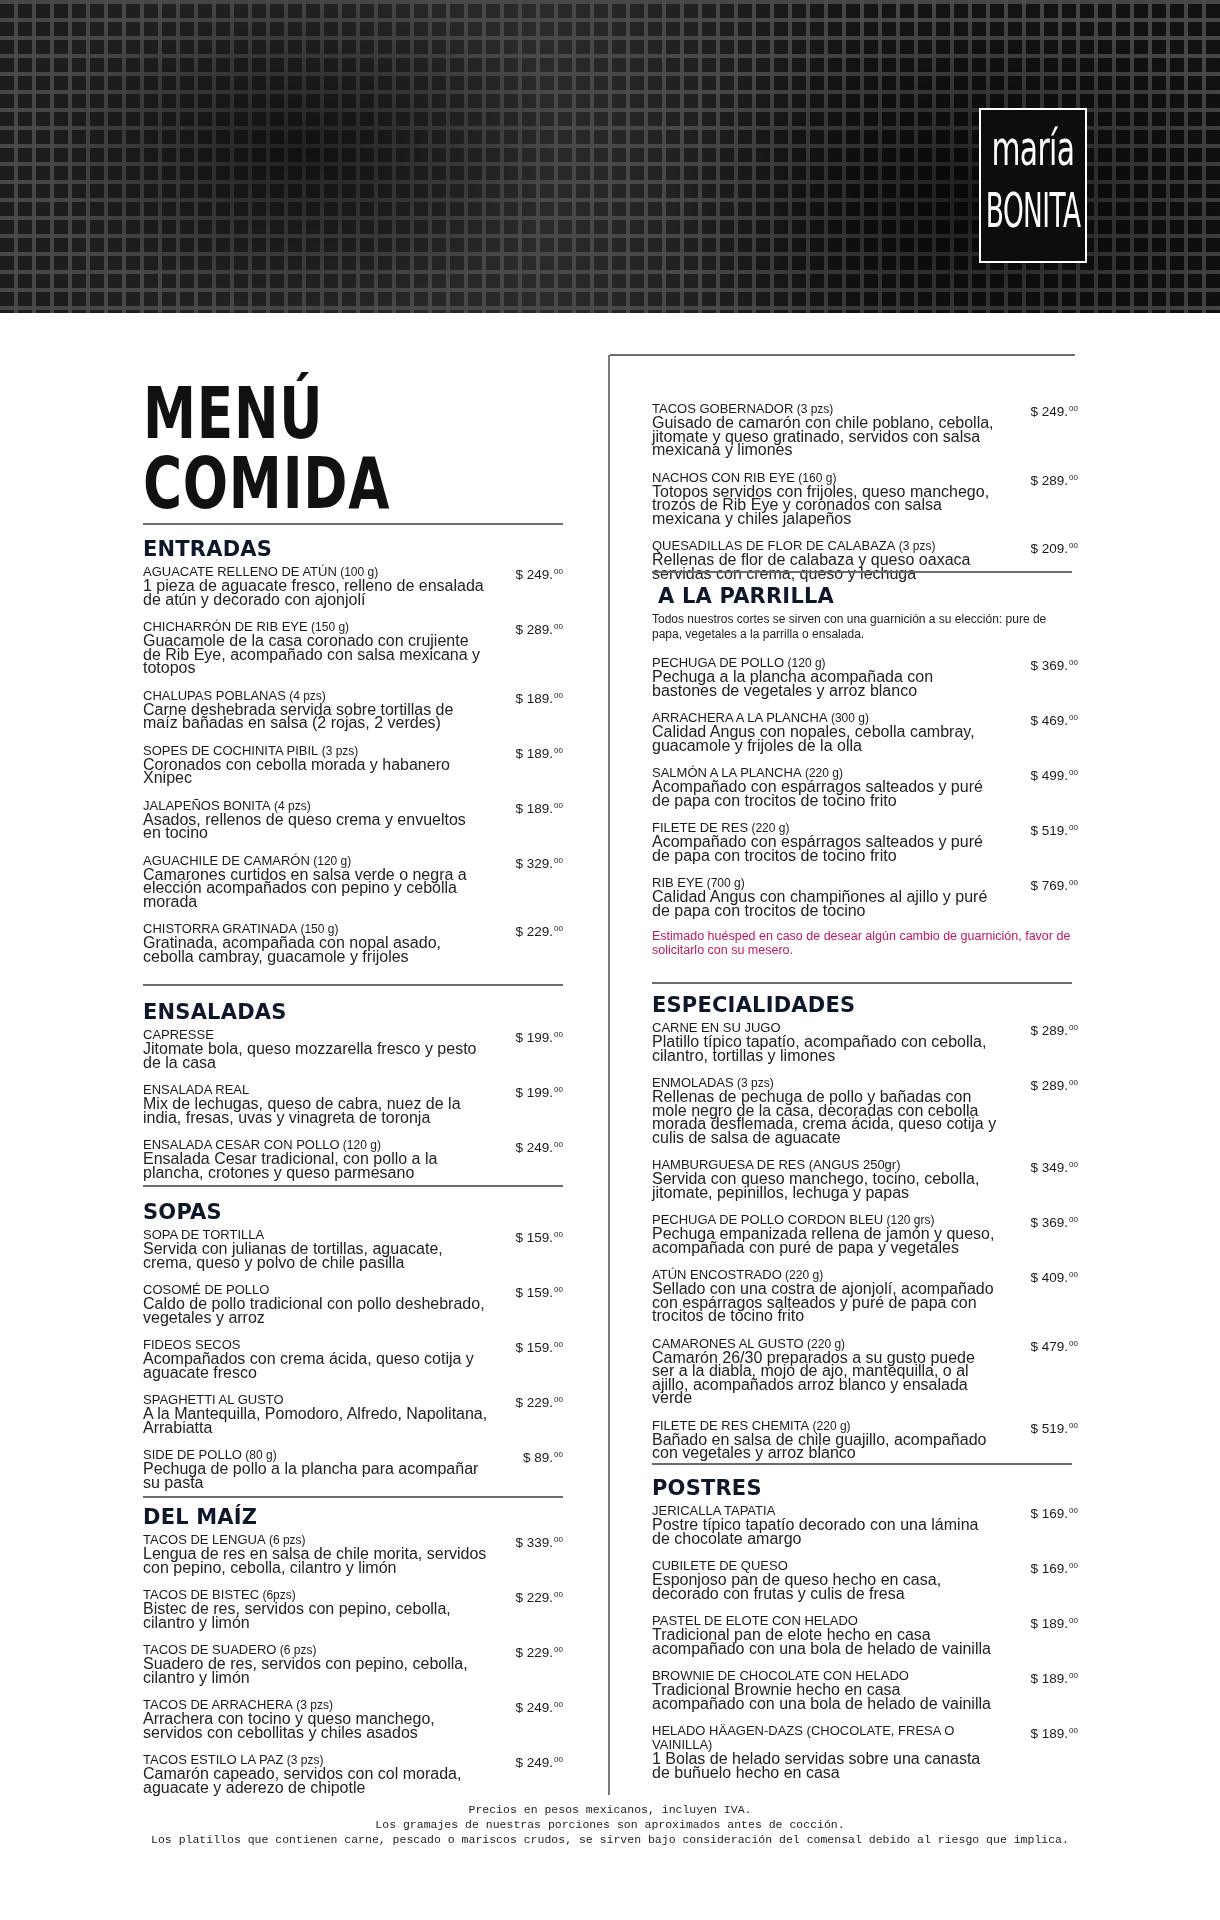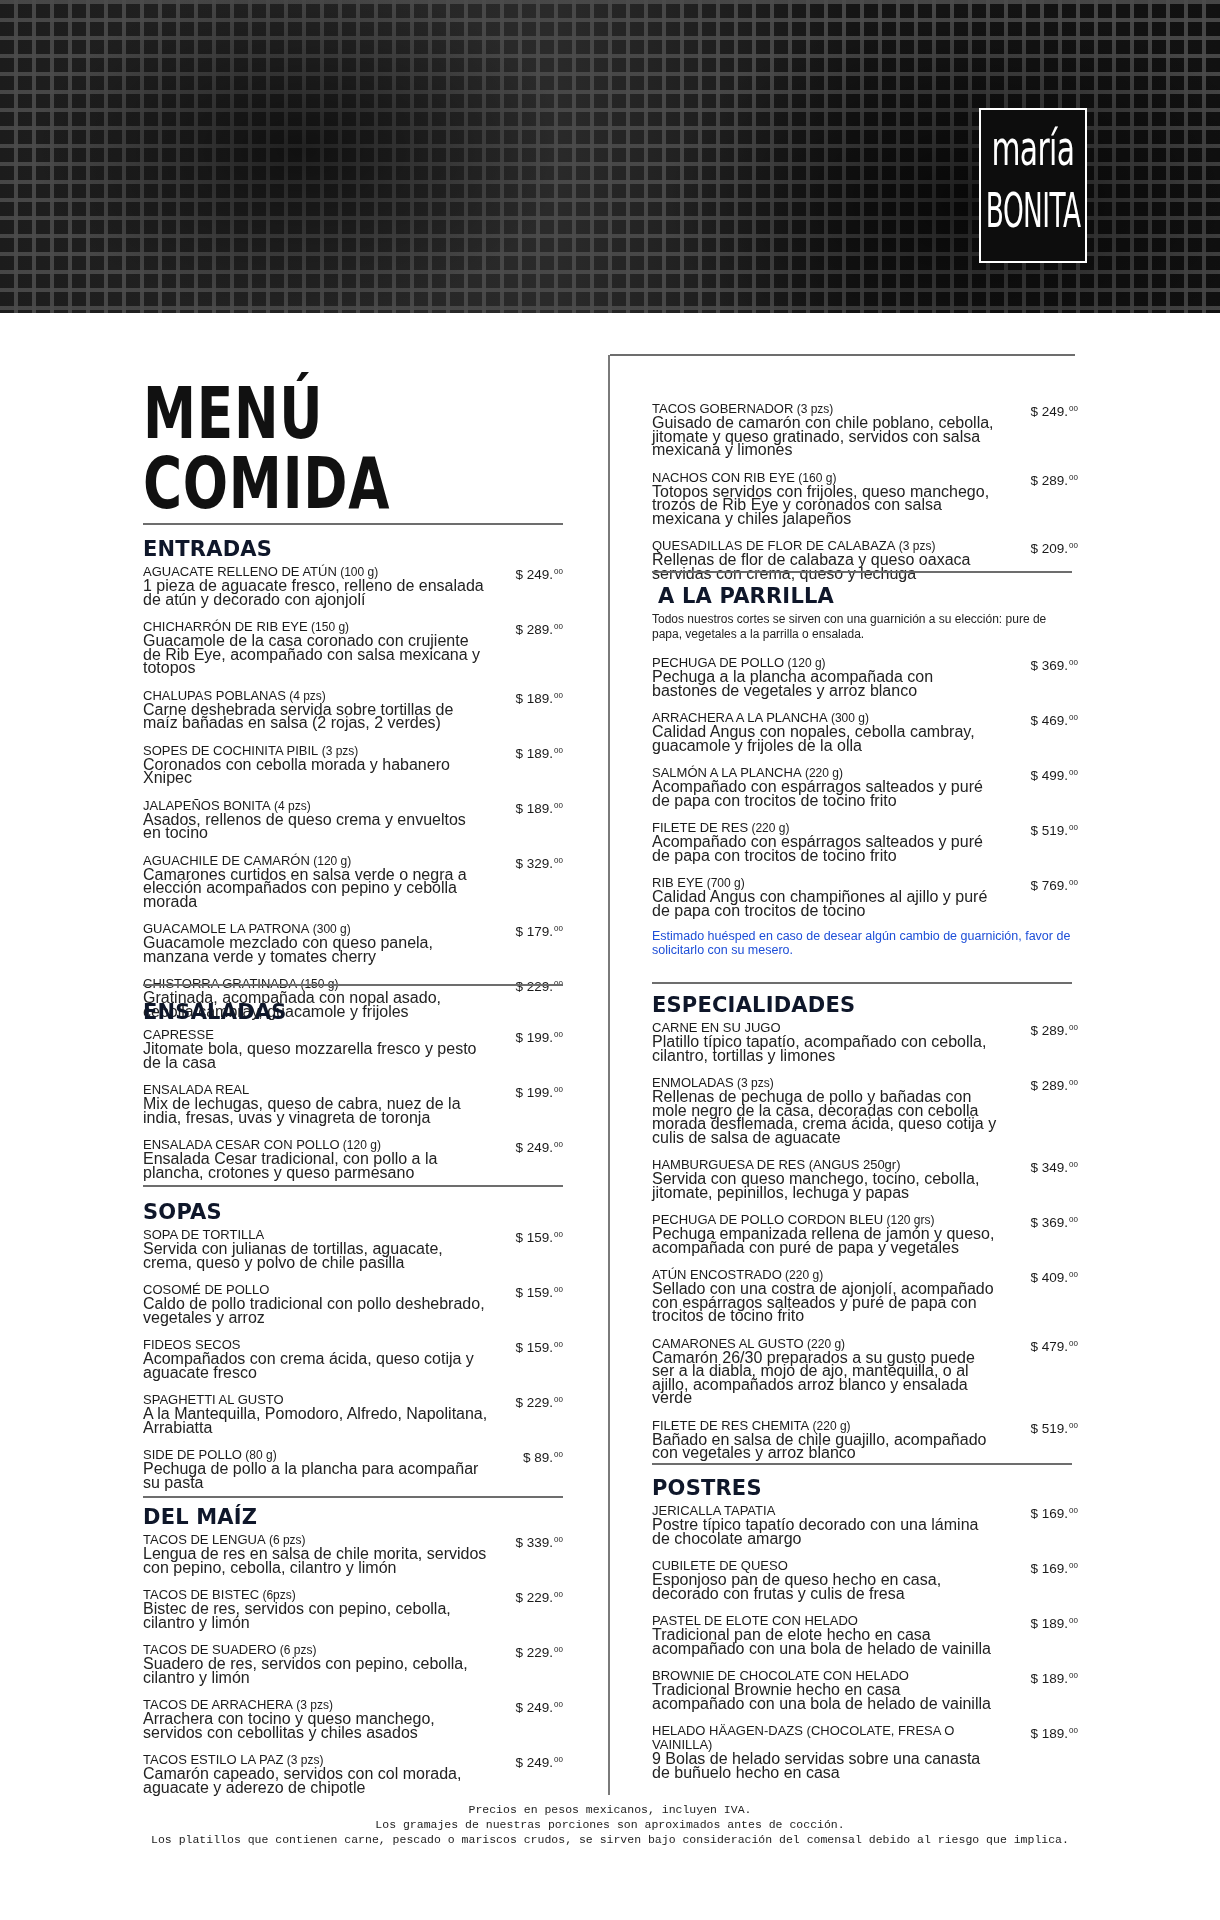--- a/index.html
+++ b/index.html
@@ -47,21 +47,21 @@
   .section-title {
     font-family: "DejaVu Sans", sans-serif; font-weight: bold; font-size: 21px;
     color: #0f172a; letter-spacing: 0.2px; margin-bottom: 4px;
   }
   .item { position: relative; margin-bottom: 14px; padding-right: 0; }
   .item-name { font-size: 13px; line-height: 14px; color: #1a1a1a; text-transform: none; display: block; width: 340px; }
   .item-desc { font-size: 16px; line-height: 13.5px; color: #222; display: block; width: 345px; }
   .item-price { position: absolute; right: 0; top: 0; font-size: 13.5px; line-height: 14px; color: #1a1a1a; white-space: nowrap; }
   .item-price sup { font-size: 8px; vertical-align: 5px; margin-left: 1px; }
   .note { font-size: 12px; line-height: 15px; color: #222; }
-  .note2 { font-size: 12.5px; line-height: 14px; color: #1d4ed8; }
+  .note2 { font-size: 12.5px; line-height: 14px; color: #be185d; }
 
   .footer {
     position: absolute; left: 0; top: 1802px; width: 1220px; text-align: center;
     font-size: 11.5px; line-height: 15px; color: #222; font-family: Liberation Mono, monospace;
   }
   .footer span { display: block; }
 </style>
 </head>
 <body>
 
@@ -111,25 +111,20 @@
         <span class="item-name">JALAPEÑOS BONITA<span style="font-size: 12px;"> (4 pzs)</span></span>
         <span class="item-desc">Asados, rellenos de queso crema y envueltos en tocino</span>
         <span class="item-price"><span>$ 189.</span><sup>00</sup></span>
       </div>
       <div class="item">
         <span class="item-name">AGUACHILE DE CAMARÓN<span style="font-size: 12px;"> (120 g)</span></span>
         <span class="item-desc">Camarones curtidos en salsa verde o negra a elección acompañados con pepino y cebolla morada</span>
         <span class="item-price"><span>$ 329.</span><sup>00</sup></span>
       </div>
       <div class="item">
-        <span class="item-name">GUACAMOLE LA PATRONA<span style="font-size: 12px;"> (300 g)</span></span>
-        <span class="item-desc">Guacamole mezclado con queso panela, manzana verde y tomates cherry</span>
-        <span class="item-price"><span>$ 179.</span><sup>00</sup></span>
-      </div>
-      <div class="item">
         <span class="item-name">CHISTORRA GRATINADA<span style="font-size: 12px;"> (150 g)</span></span>
         <span class="item-desc">Gratinada, acompañada con nopal asado, cebolla cambray, guacamole y frijoles</span>
         <span class="item-price"><span>$ 229.</span><sup>00</sup></span>
       </div>
     </div>
 </div>
 
 <div class="col col-left" style="top:984px;">
   <div class="rule"></div>
 </div>
@@ -343,21 +338,21 @@
         <span class="item-desc">Tradicional pan de elote hecho en casa acompañado con una bola de helado de vainilla</span>
         <span class="item-price"><span>$ 189.</span><sup>00</sup></span>
       </div>
       <div class="item">
         <span class="item-name">BROWNIE DE CHOCOLATE CON HELADO</span>
         <span class="item-desc">Tradicional Brownie hecho en casa acompañado con una bola de helado de vainilla</span>
         <span class="item-price"><span>$ 189.</span><sup>00</sup></span>
       </div>
       <div class="item">
         <span class="item-name">HELADO HÄAGEN-DAZS (CHOCOLATE, FRESA O VAINILLA)</span>
-        <span class="item-desc">9 Bolas de helado servidas sobre una canasta de buñuelo hecho en casa</span>
+        <span class="item-desc">1 Bolas de helado servidas sobre una canasta de buñuelo hecho en casa</span>
         <span class="item-price"><span>$ 189.</span><sup>00</sup></span>
       </div>
     </div>
 </div>
 
 <div class="footer">
   <span>Precios en pesos mexicanos, incluyen IVA.</span>
   <span>Los gramajes de nuestras porciones son aproximados antes de cocción.</span>
   <span>Los platillos que contienen carne, pescado o mariscos crudos, se sirven bajo consideración del comensal debido al riesgo que implica.</span>
 </div>

